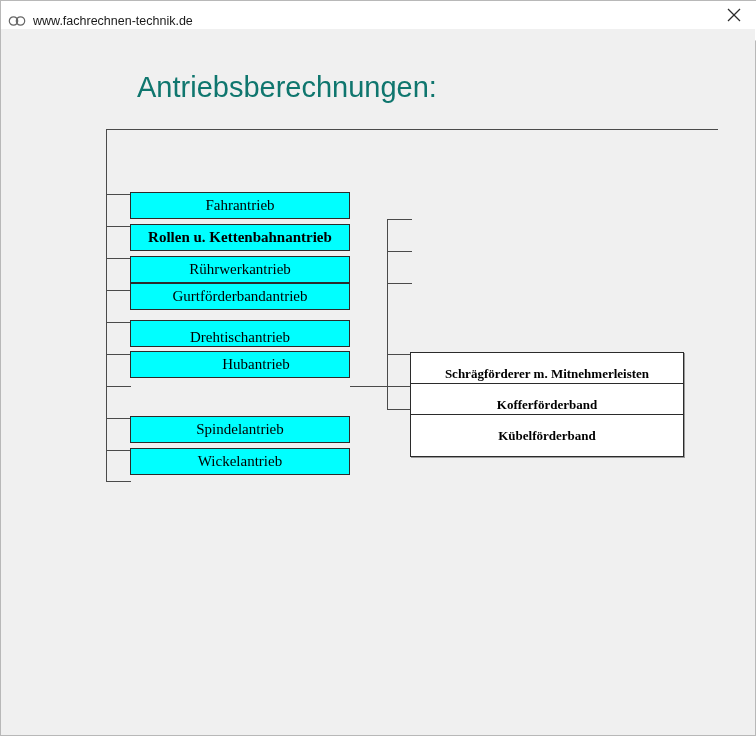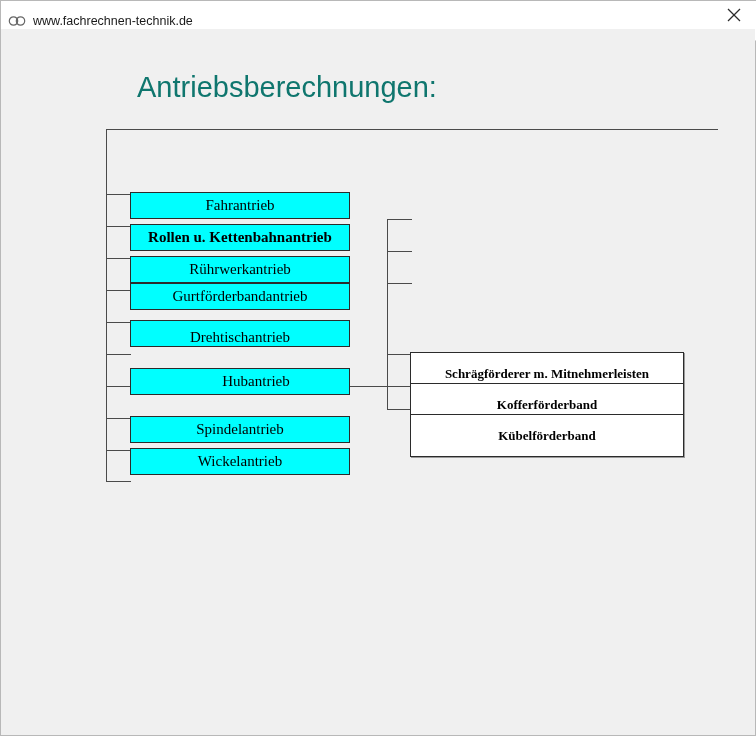--- a/index.html
+++ b/index.html
@@ -194,21 +194,21 @@
     </div>
     <div class="btn btn-cyan" style="top:215px;">
       <span>Rührwerkantrieb</span>
     </div>
     <div class="btn btn-cyan" style="top:242px;text-align:center;">
       <span>Gurtförderbandantrieb</span>
     </div>
     <div class="btn btn-cyan" style="top:279px;align-items:flex-end;">
       <span>Drehtischantrieb</span>
     </div>
-    <div class="btn btn-cyan" style="top:327px;padding-left:32px;">
+    <div class="btn btn-cyan" style="top:310px;padding-left:32px;">
       <span>Hubantrieb</span>
     </div>
     <div class="btn btn-cyan" style="top:375px;">
       <span>Spindelantrieb</span>
     </div>
     <div class="btn btn-cyan" style="top:407px;">
       <span>Wickelantrieb</span>
     </div>
 
     <div class="btn btn-white" style="top:311px;">

